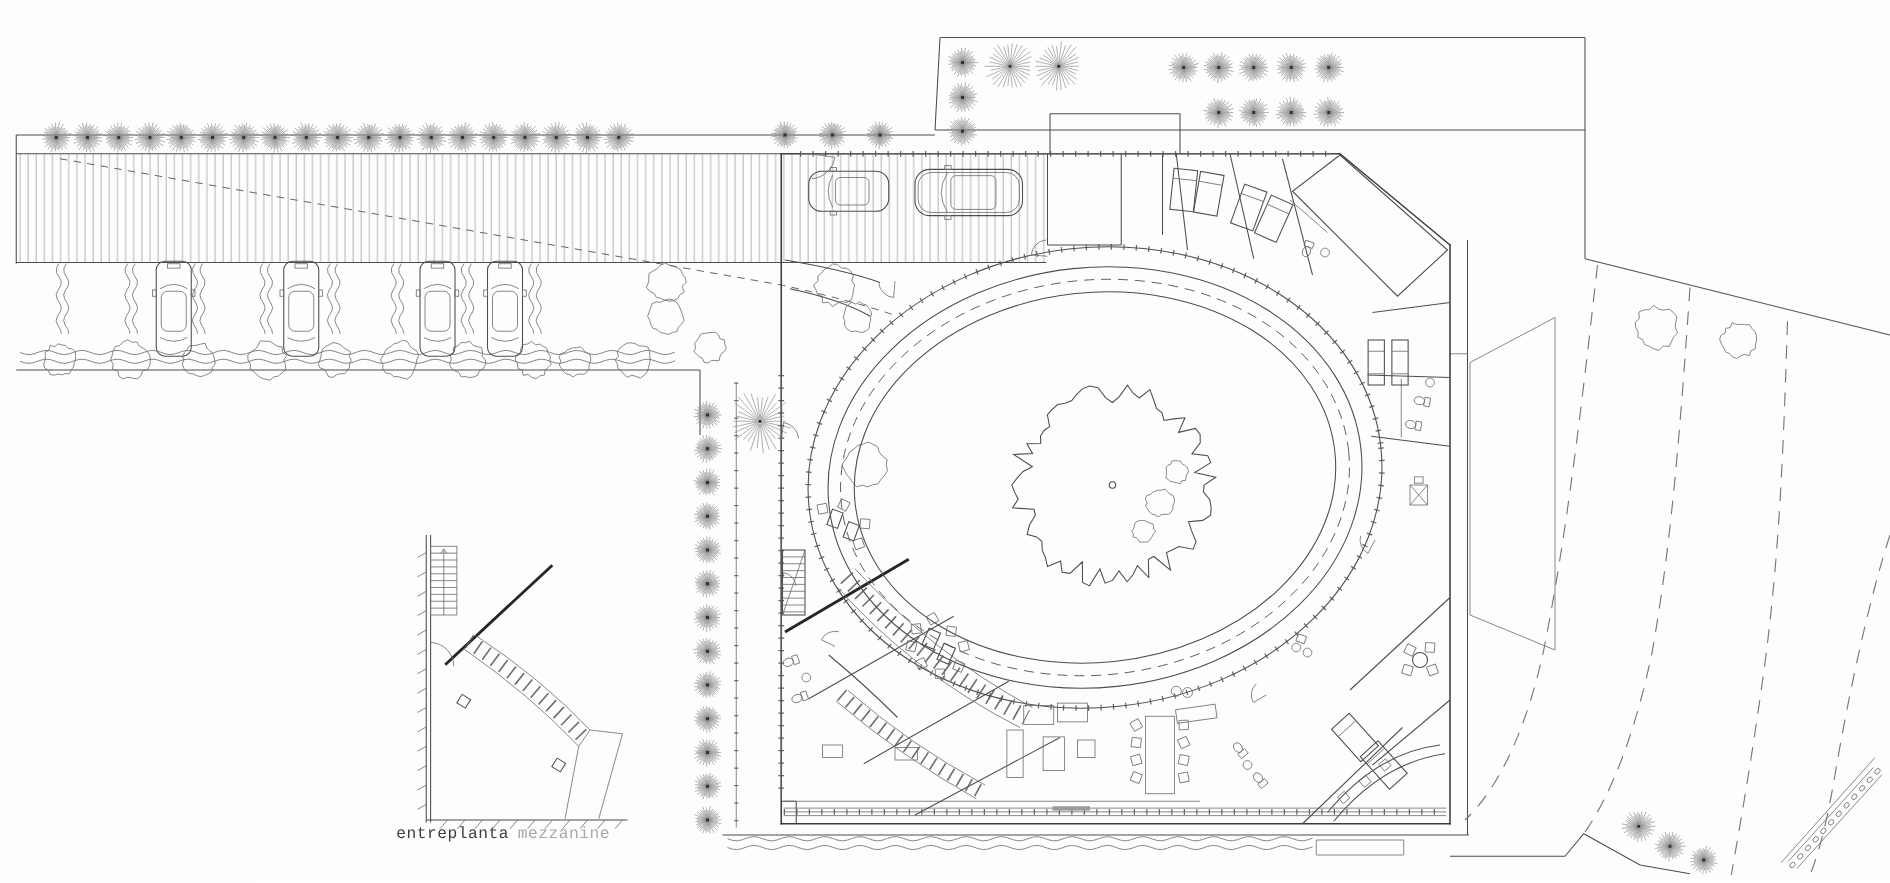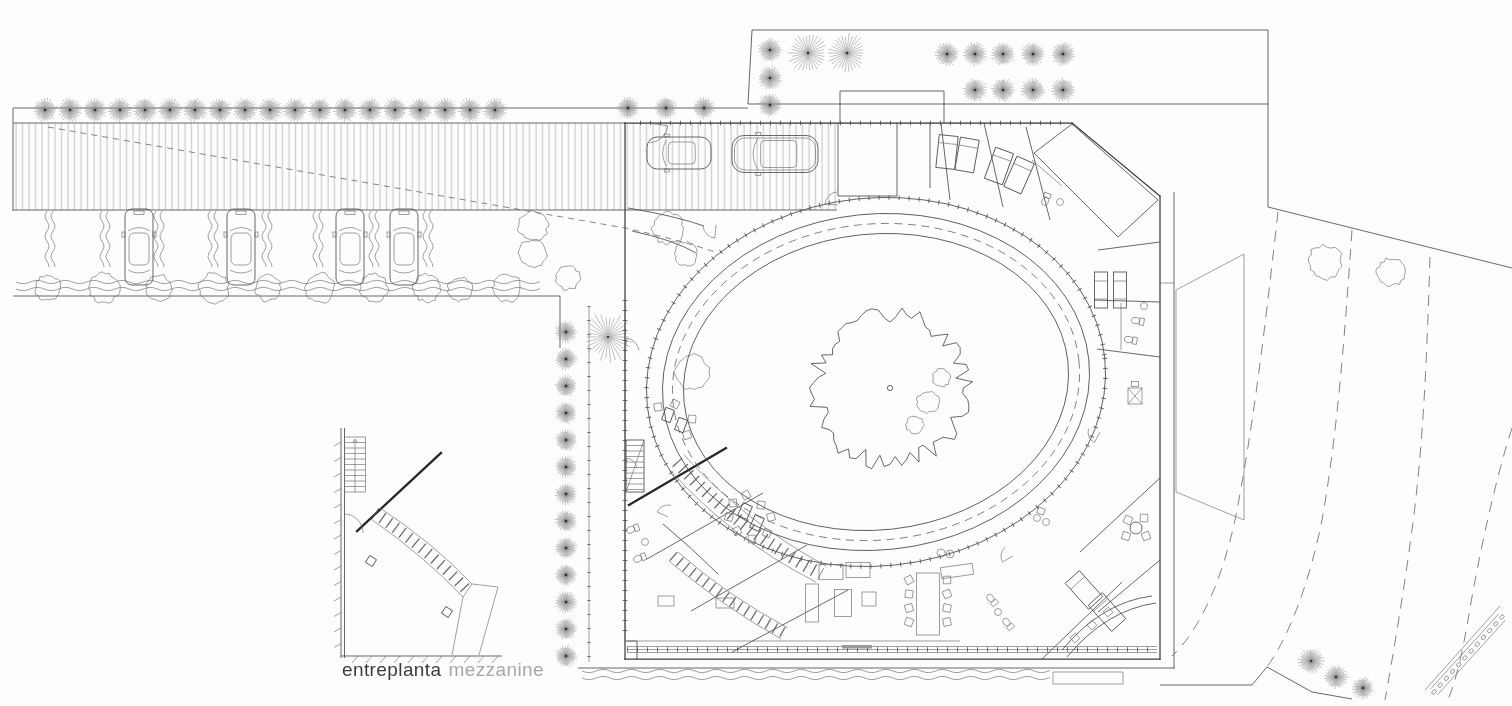--- a/index.html
+++ b/index.html
@@ -12,22 +12,22 @@
   .ln  {stroke:#4d4d4d;stroke-width:0.85;fill:none;}
   .t   {stroke:#6d6d6d;stroke-width:0.65;fill:none;}
   .lt  {stroke:#8f8f8f;stroke-width:0.55;fill:none;}
   .dsh {stroke:#666;stroke-width:0.8;fill:none;stroke-dasharray:6 5;}
   .ring-dash{stroke:#5c5c5c;stroke-width:0.75;fill:none;stroke-dasharray:8 5.5;}
   .road{stroke:#757575;stroke-width:0.9;fill:none;stroke-dasharray:11 8;}
   .tick{stroke:#4f4f4f;stroke-width:4.6;fill:none;stroke-dasharray:1 9;opacity:.85;}
   .tick-sm{stroke:#555;stroke-width:3.4;fill:none;stroke-dasharray:1 13;opacity:.8;}
   .rung{stroke:#555;fill:none;opacity:.85;}
   .dark{fill:#333;}
-  #floor-label{position:absolute;left:342px;top:659px;font-size:19px;letter-spacing:.4px;
-               white-space:nowrap;}
+  #floor-label{position:absolute;left:317px;top:659px;font-size:13px;letter-spacing:.4px;
+               white-space:nowrap;font-family:Liberation Mono, monospace;}
   #floor-label .p1{color:#3c3c3c;font-weight:500;}
   #floor-label .p2{color:#a7a7a7;margin-left:7px;}
 </style>
 </head>
 <body>
 
 <div id="stage">
   <svg id="plan-svg" width="1512" height="706" viewBox="0 0 1512 706">
     <defs>
       <pattern id="hatchV" width="6.5" height="12" patternUnits="userSpaceOnUse">

